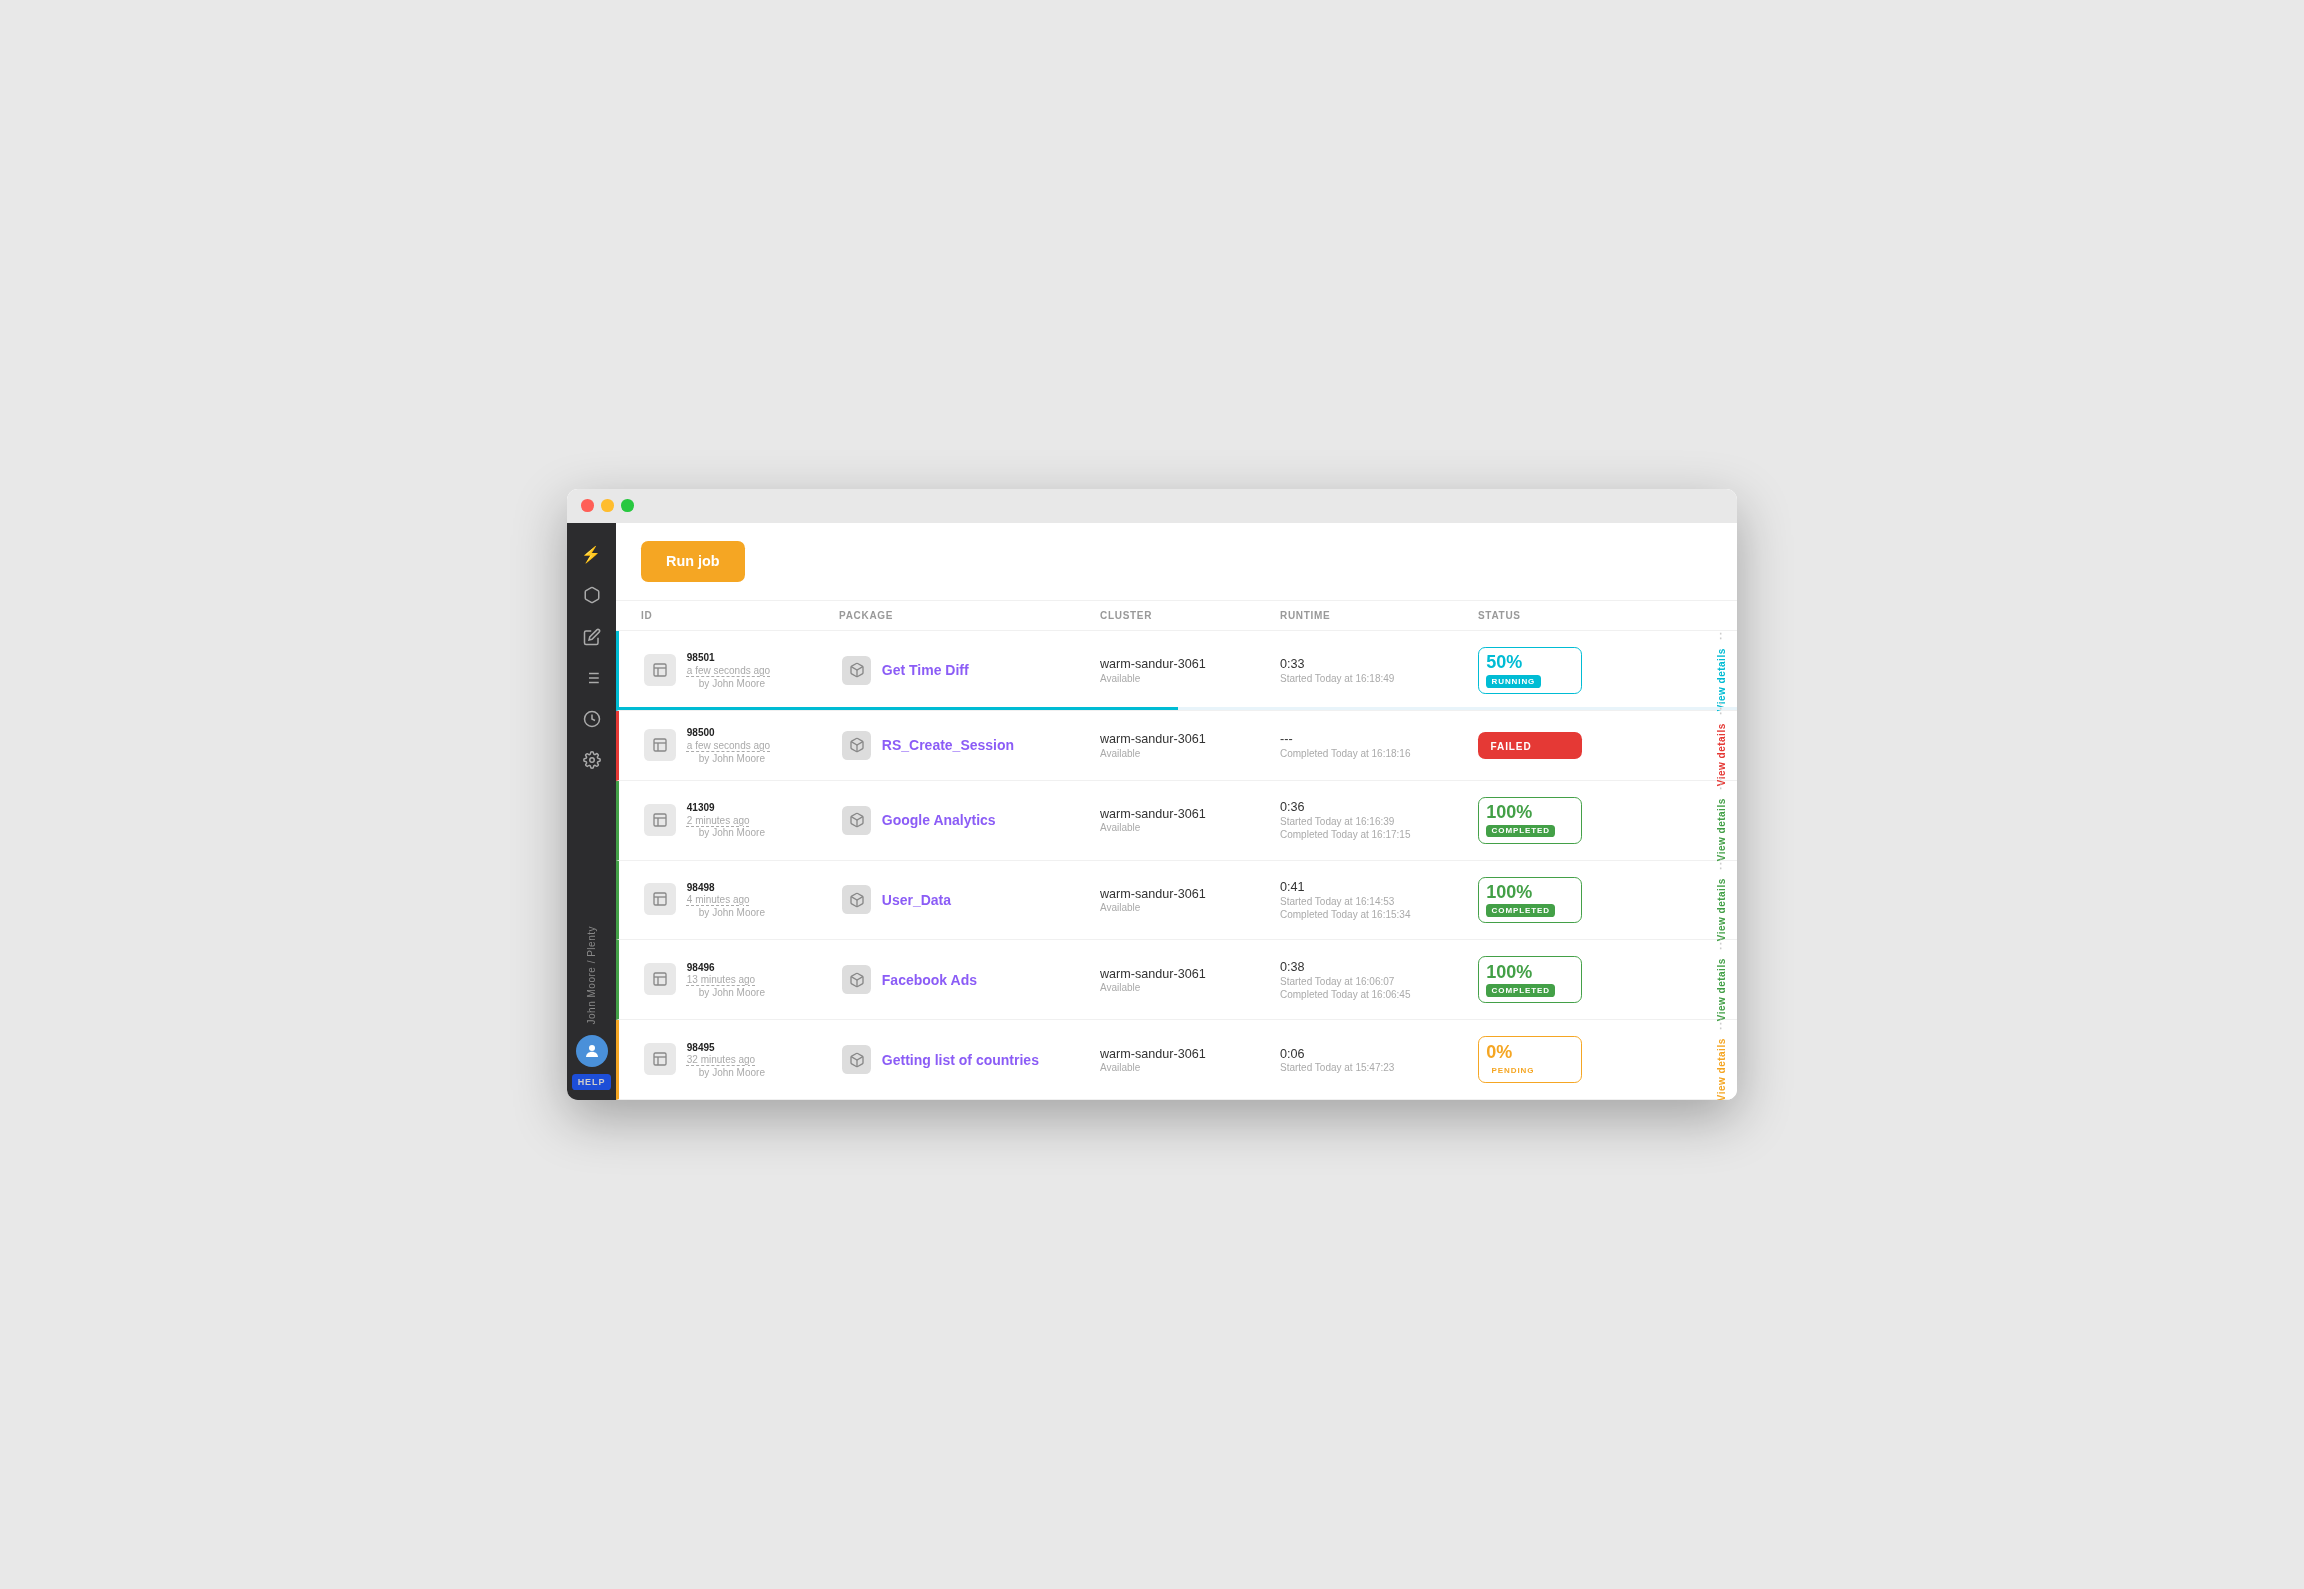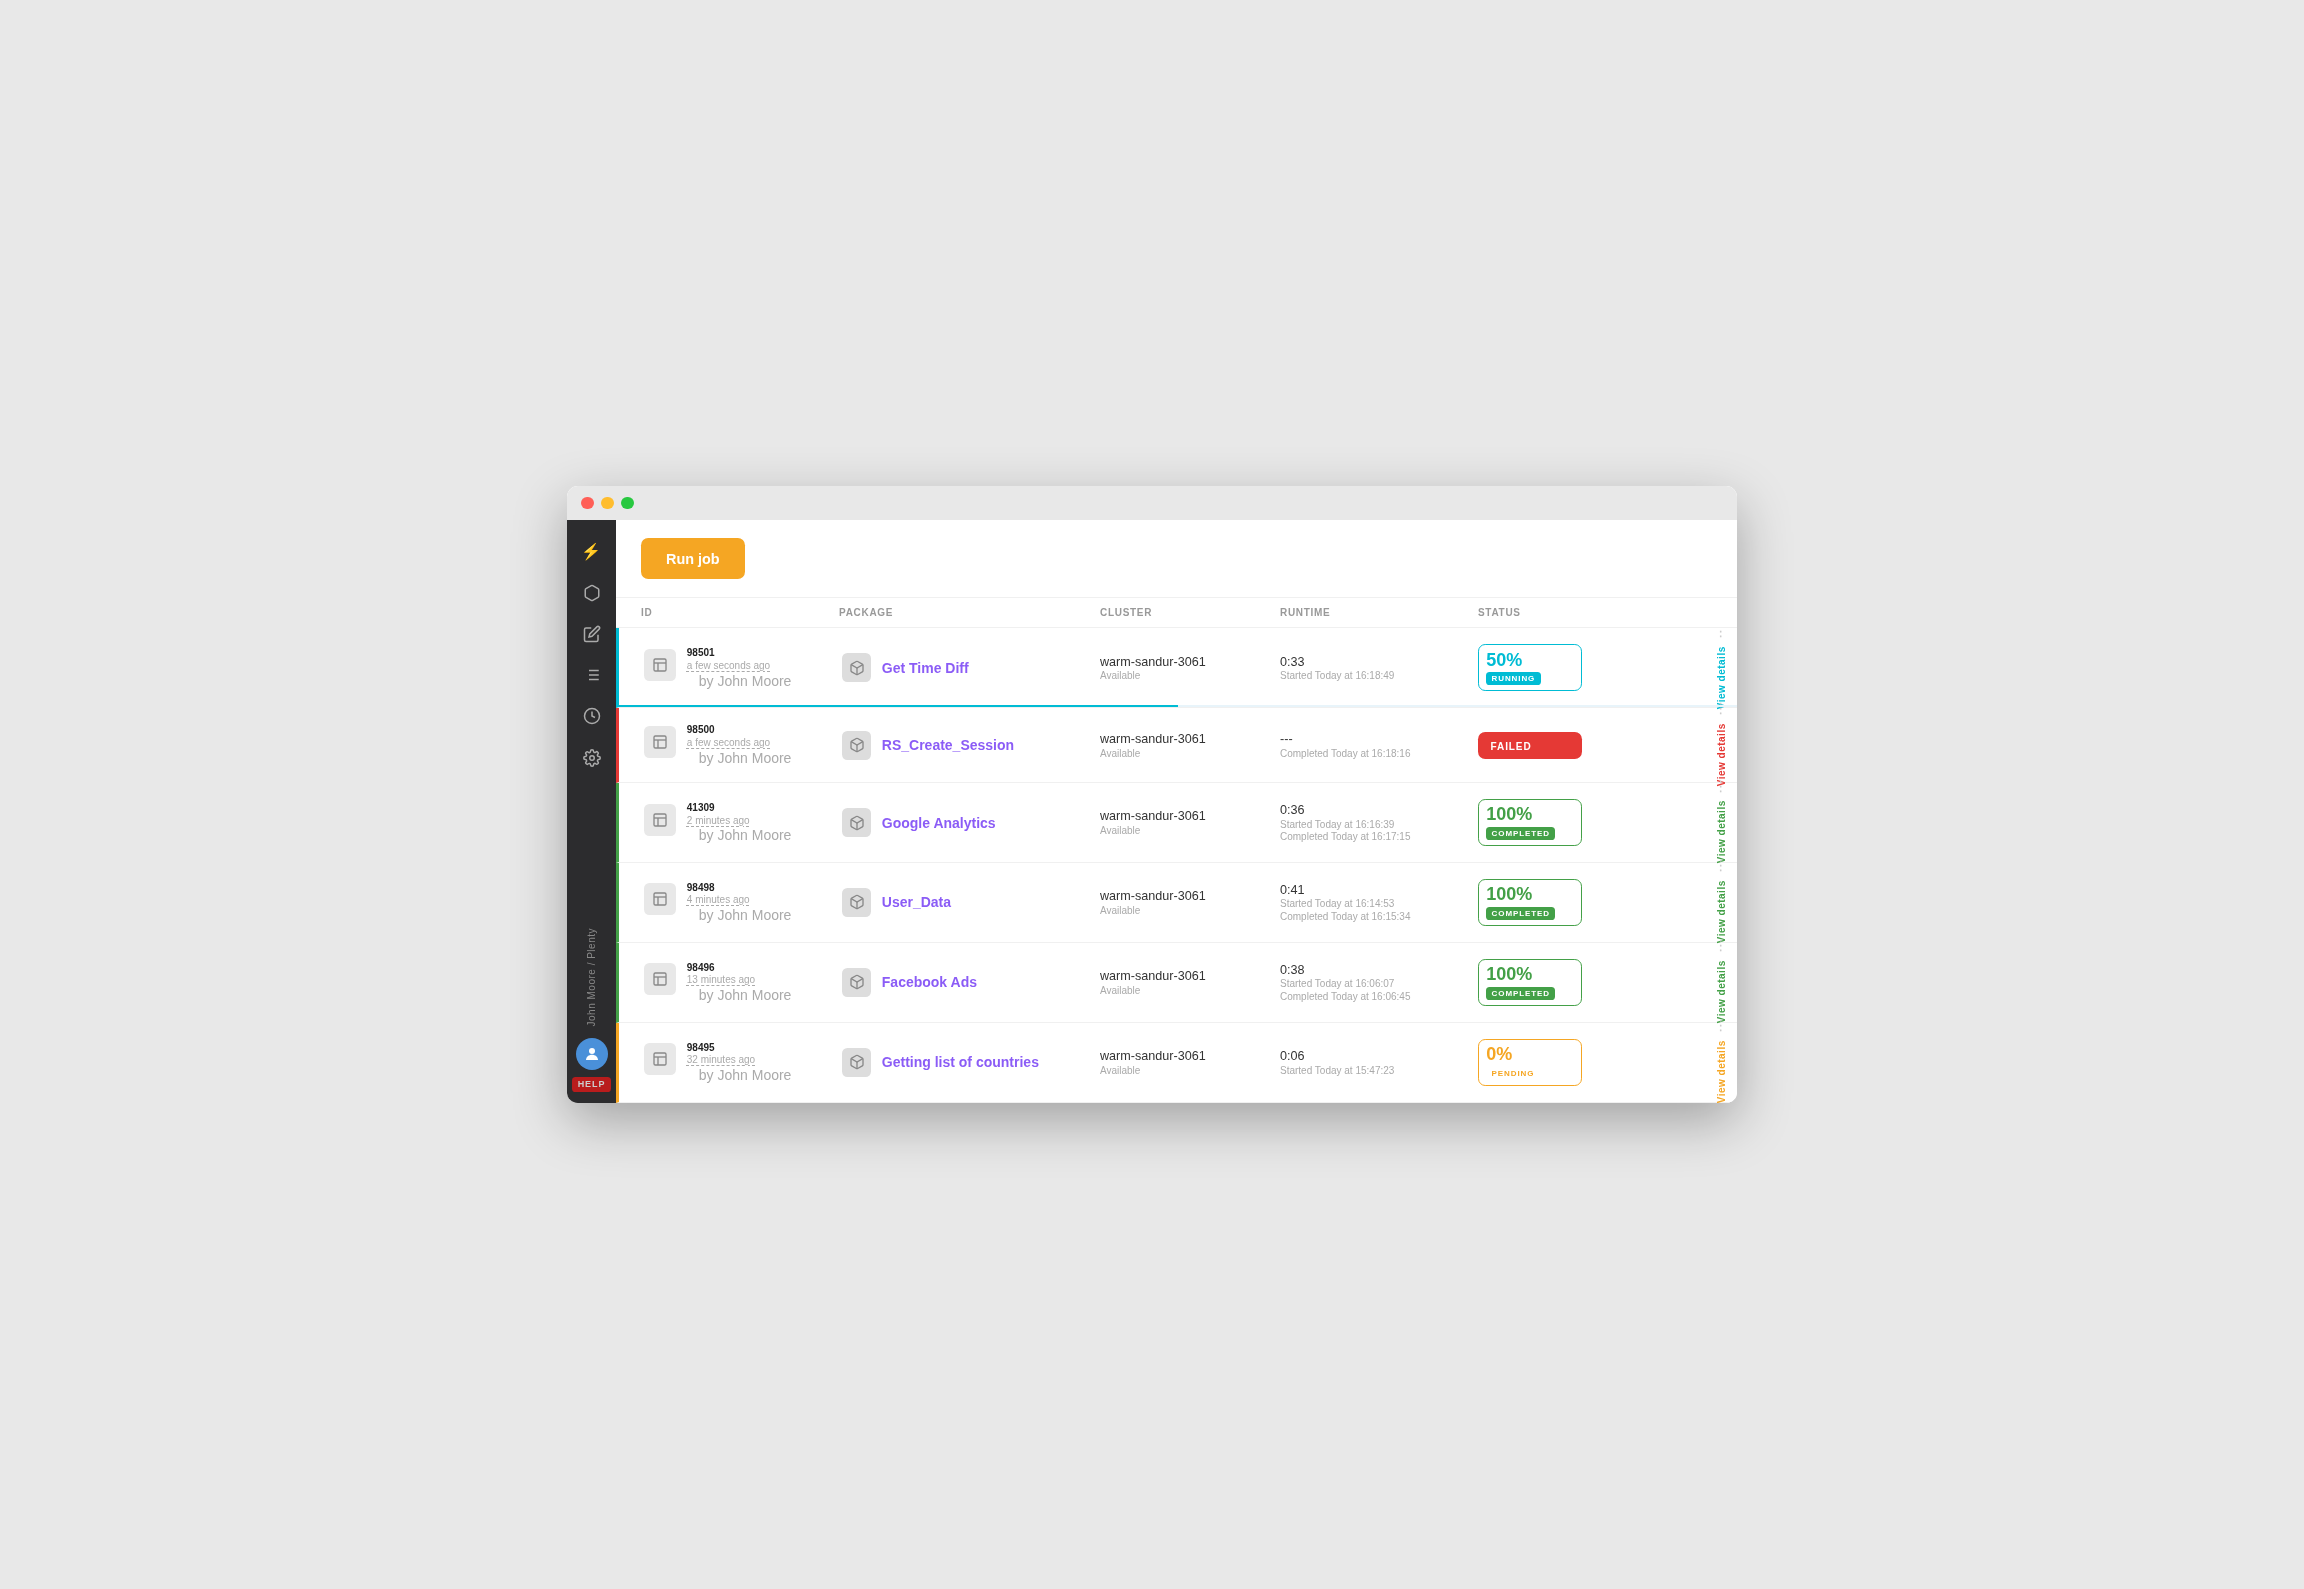--- a/index.html
+++ b/index.html
@@ -90,21 +90,21 @@
     .avatar {
       width: 32px; height: 32px;
       border-radius: 50%;
       background: #4a90d9;
       display: flex; align-items: center; justify-content: center;
       color: #fff;
       font-size: 14.4px;
     }
 
     .help-badge {
-      background: #b91c1c;
+      background: #1d4ed8;
       color: #ccc;
       font-size: 9px;
       font-weight: bold;
       padding: 2.7px 5.4px;
       border-radius: 3.6px;
       letter-spacing: 0.9px;
     }
 
     .main-content {
       flex: 1;
@@ -231,21 +231,21 @@
     }
 
     .job-time {
       font-size: 10px;
       color: #aaa;
       text-decoration: underline dashed;
       text-underline-offset: 1.8px;
     }
 
     .job-by {
-      font-size: 14px;
+      font-size: 10px;
       color: #aaa;
       padding-left: 12px;
     }
 
     .package-cell {
       display: flex;
       align-items: center;
       gap: 10.8px;
     }
 

